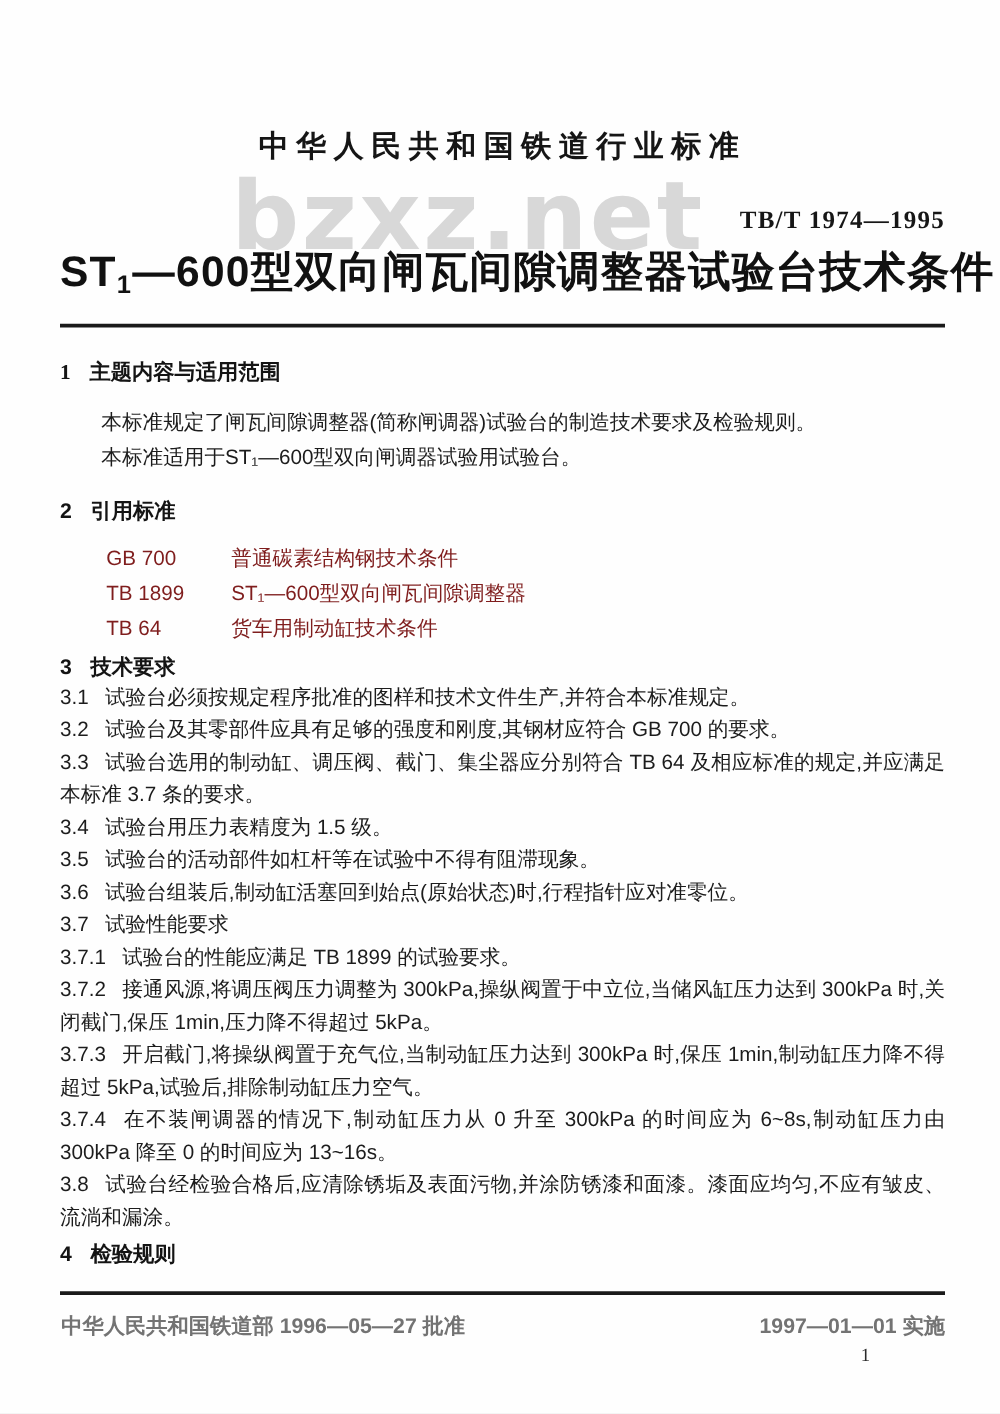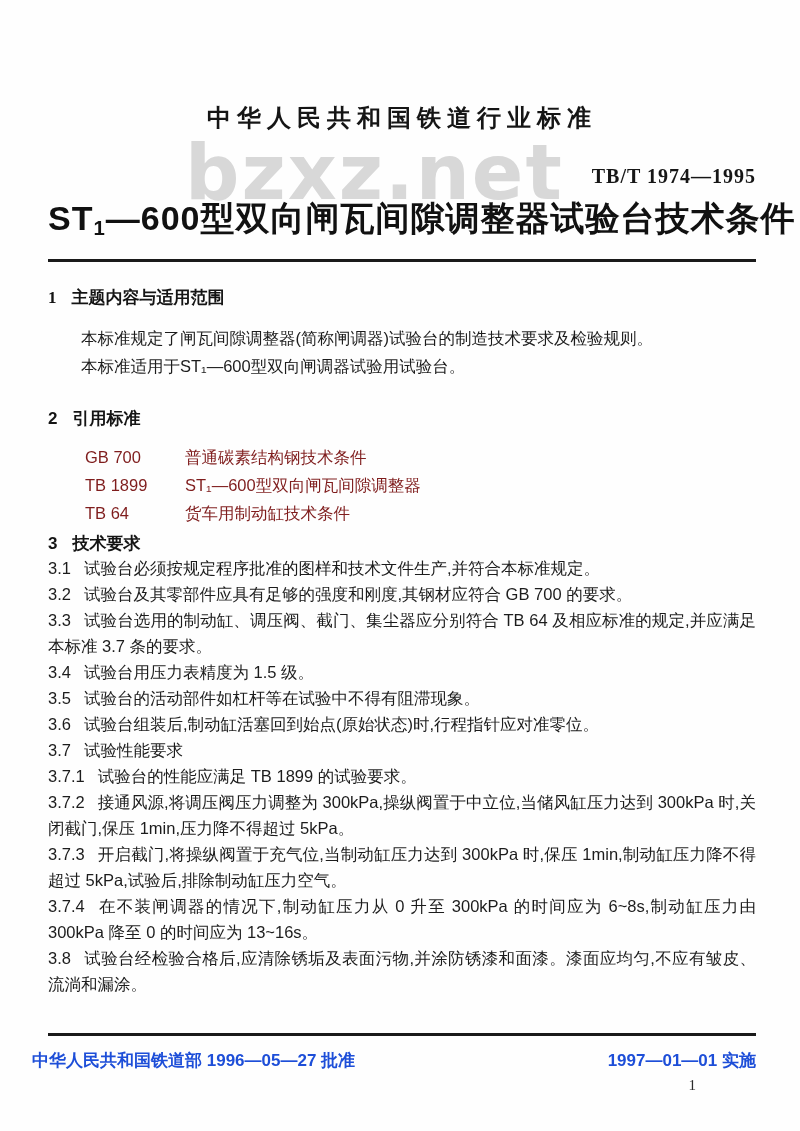--- a/index.html
+++ b/index.html
@@ -50,21 +50,21 @@
   .doc-title .sub { font-size:60%; vertical-align:-0.25em; }
 
   .rule-top { margin-top:13px; border-top:3px solid #1a1a1a; }
 
   .sec-heading {
     font-size:17px; font-weight:bold; color:#141414;
     line-height:22px;
   }
   .sec-heading .sec-num { display:inline-block; margin-right:15px; }
   .h-sec1 { margin-top:25px;font-family:Liberation Serif, serif; }
-  .h-sec2 { margin-top:28px; }
+  .h-sec2 { margin-top:18px; }
   .h-sec3 { margin-top:6px; }
   .h-sec4 { margin-top:6px; }
 
   .paras { margin-top:16px; }
   .para {
     font-size:16.5px; line-height:27.5px;
     text-indent:33px;
     color:#1c1c1c;
   }
 
@@ -84,23 +84,23 @@
   }
   .clause-num { margin-right:13px; }
 
   .footer-rule {
     position:absolute; z-index:1;
     left:48px; right:44px; top:1033px;
     border-top:3px solid #1a1a1a;
   }
   .footer-row {
     position:absolute; z-index:1;
-    left:32px; right:44px; top:1049px;
+    left:49px; right:44px; top:1049px;
     display:flex; justify-content:space-between;
-    font-size:17px; font-weight:bold; color:#1d4ed8;
+    font-size:17px; font-weight:bold; color:#737373;
     line-height:24px;
   }
   .page-number {
     position:absolute; z-index:1;
     right:104px; top:1077px;
     font-size:15px; color:#2a2a2a;
     font-family:"Liberation Serif", serif;
   }
 </style>
 </head>
@@ -142,20 +142,21 @@
       <div class="clause"><span class="clause-num">3.5</span><span>试验台的活动部件如杠杆等在试验中不得有阻滞现象。</span></div>
       <div class="clause"><span class="clause-num">3.6</span><span>试验台组装后,制动缸活塞回到始点(原始状态)时,行程指针应对准零位。</span></div>
       <div class="clause"><span class="clause-num">3.7</span><span>试验性能要求</span></div>
       <div class="clause"><span class="clause-num">3.7.1</span><span>试验台的性能应满足 TB 1899 的试验要求。</span></div>
       <div class="clause"><span class="clause-num">3.7.2</span><span>接通风源,将调压阀压力调整为 300kPa,操纵阀置于中立位,当储风缸压力达到 300kPa 时,关闭截门,保压 1min,压力降不得超过 5kPa。</span></div>
       <div class="clause"><span class="clause-num">3.7.3</span><span>开启截门,将操纵阀置于充气位,当制动缸压力达到 300kPa 时,保压 1min,制动缸压力降不得超过 5kPa,试验后,排除制动缸压力空气。</span></div>
       <div class="clause"><span class="clause-num">3.7.4</span><span>在不装闸调器的情况下,制动缸压力从 0 升至 300kPa 的时间应为 6~8s,制动缸压力由 300kPa 降至 0 的时间应为 13~16s。</span></div>
       <div class="clause"><span class="clause-num">3.8</span><span>试验台经检验合格后,应清除锈垢及表面污物,并涂防锈漆和面漆。漆面应均匀,不应有皱皮、流淌和漏涂。</span></div>
     </div>
 
+    <div class="sec-heading h-sec4"><span class="sec-num">4</span><span>检验规则</span></div>
 
   </div>
 
   <div class="footer-rule"></div>
   <div class="footer-row">
     <span>中华人民共和国铁道部 1996—05—27 批准</span>
     <span>1997—01—01 实施</span>
   </div>
   <div class="page-number">1</div>
 

